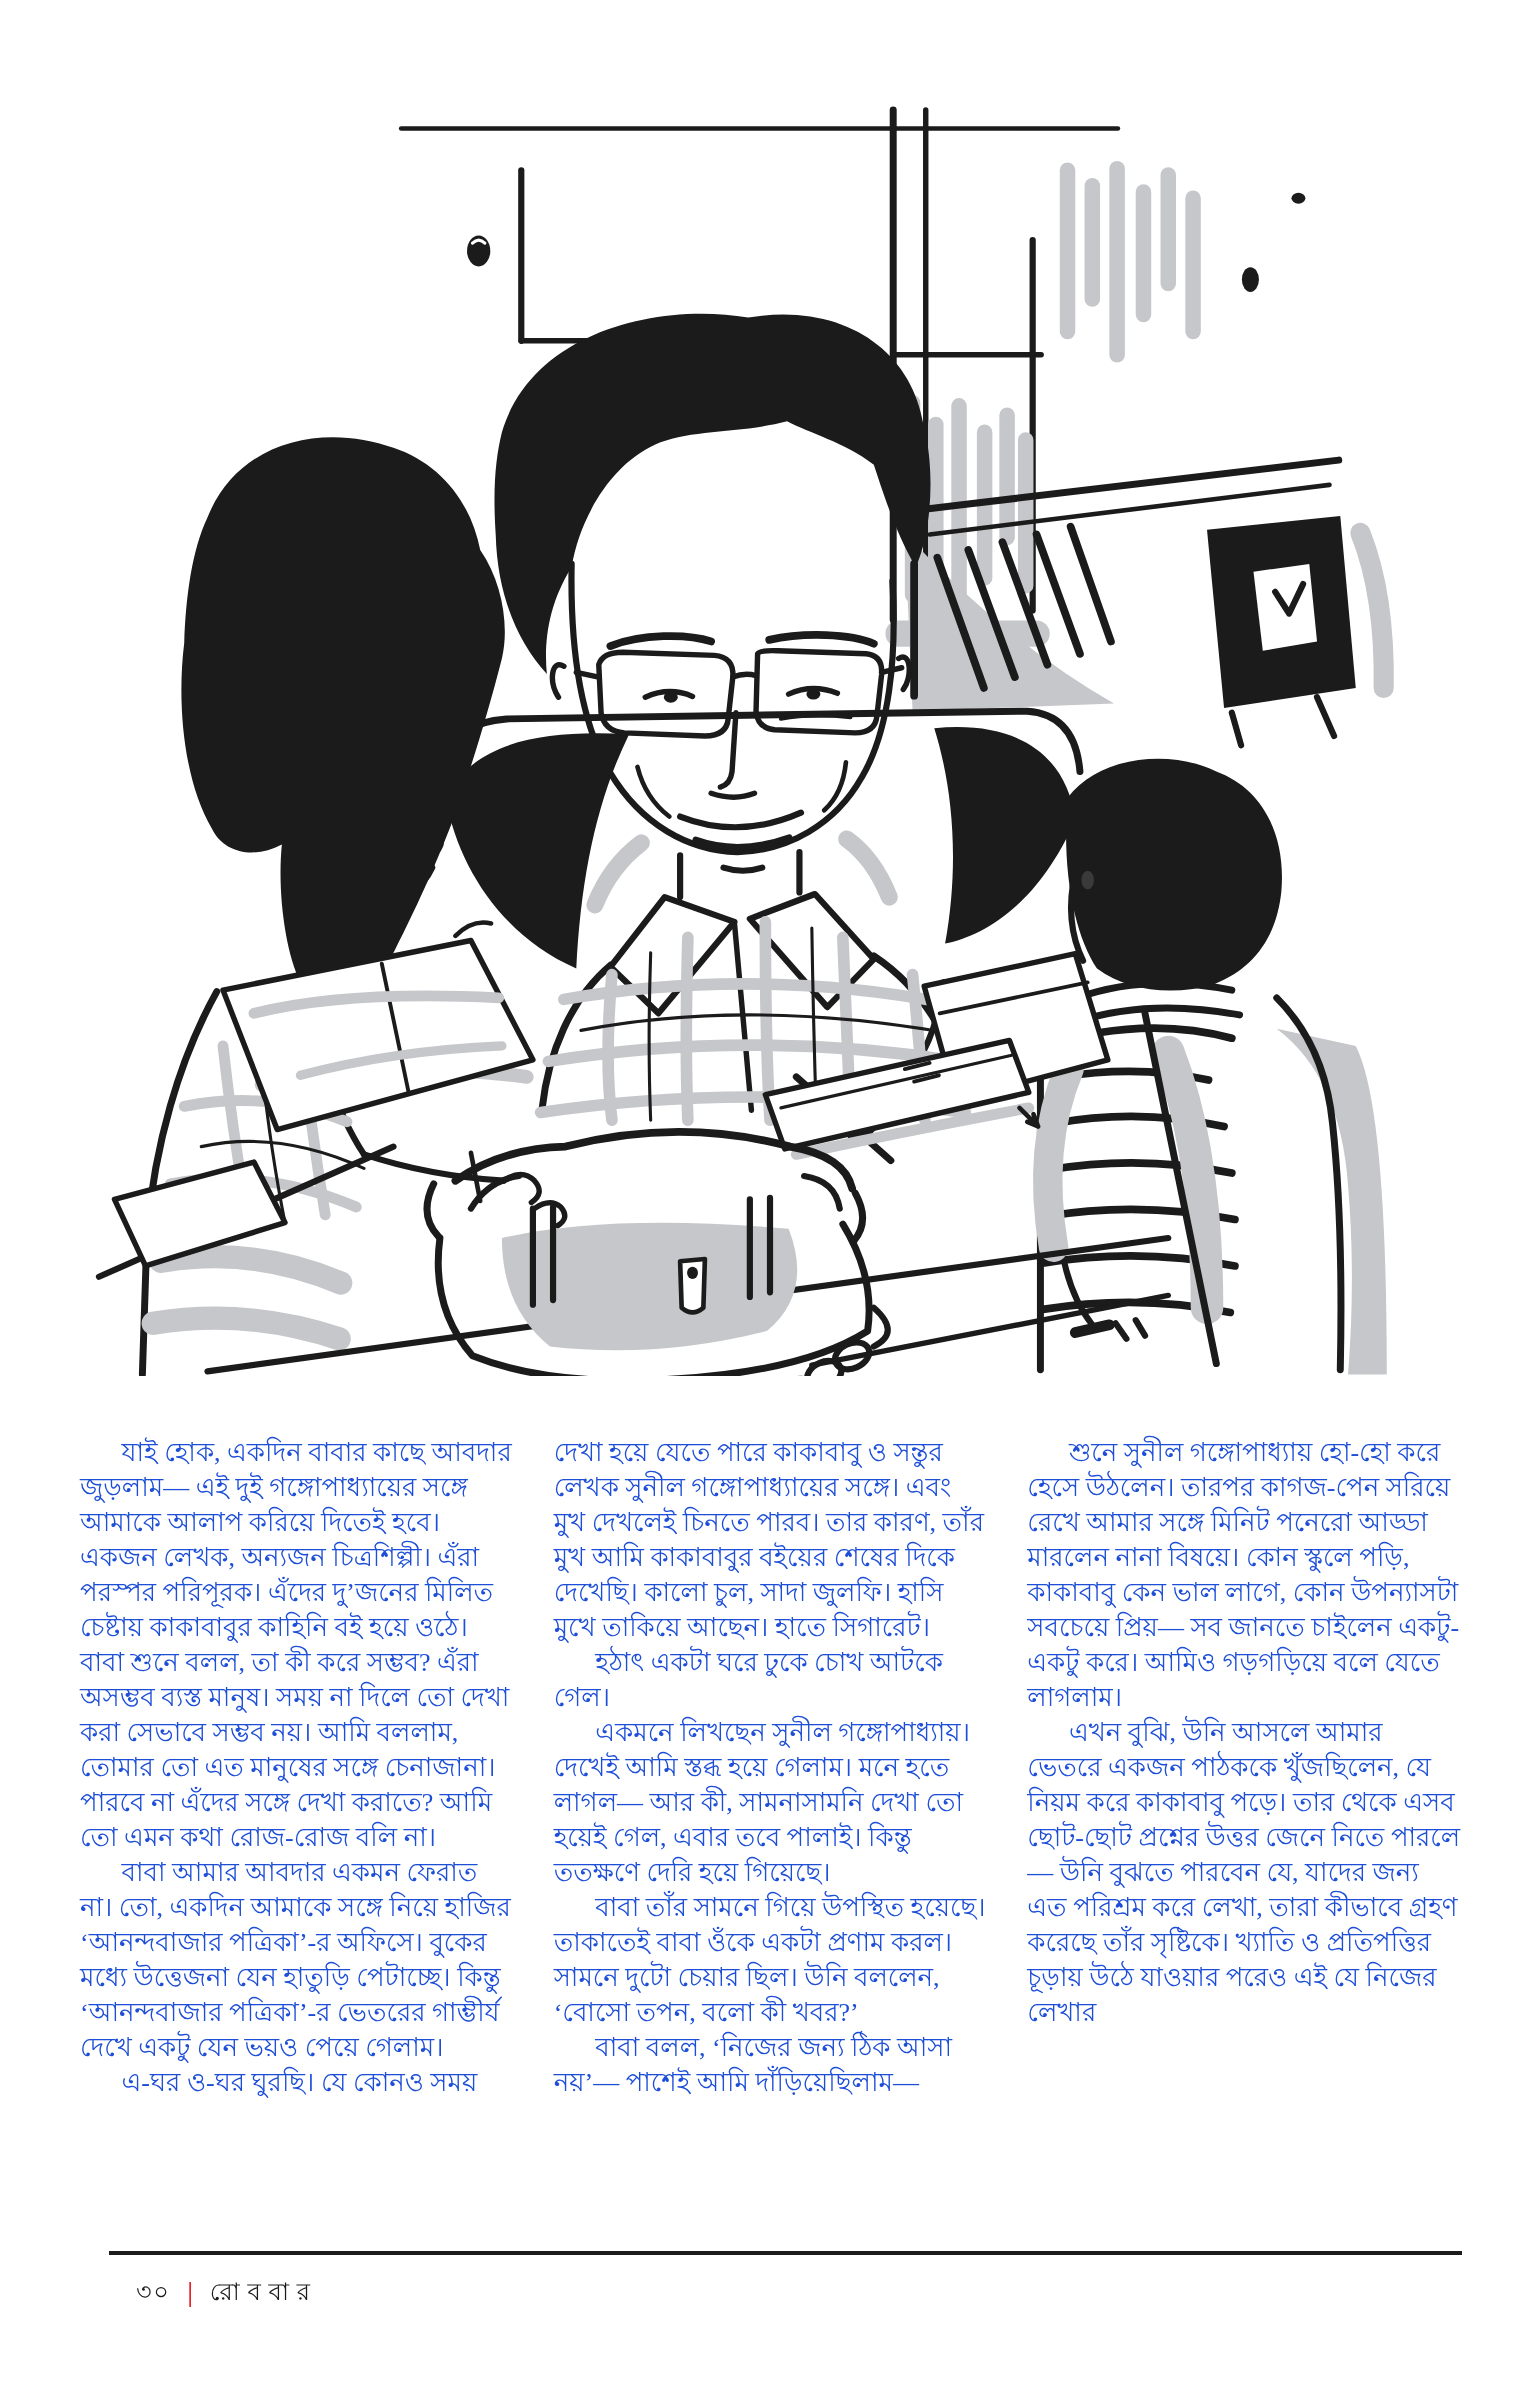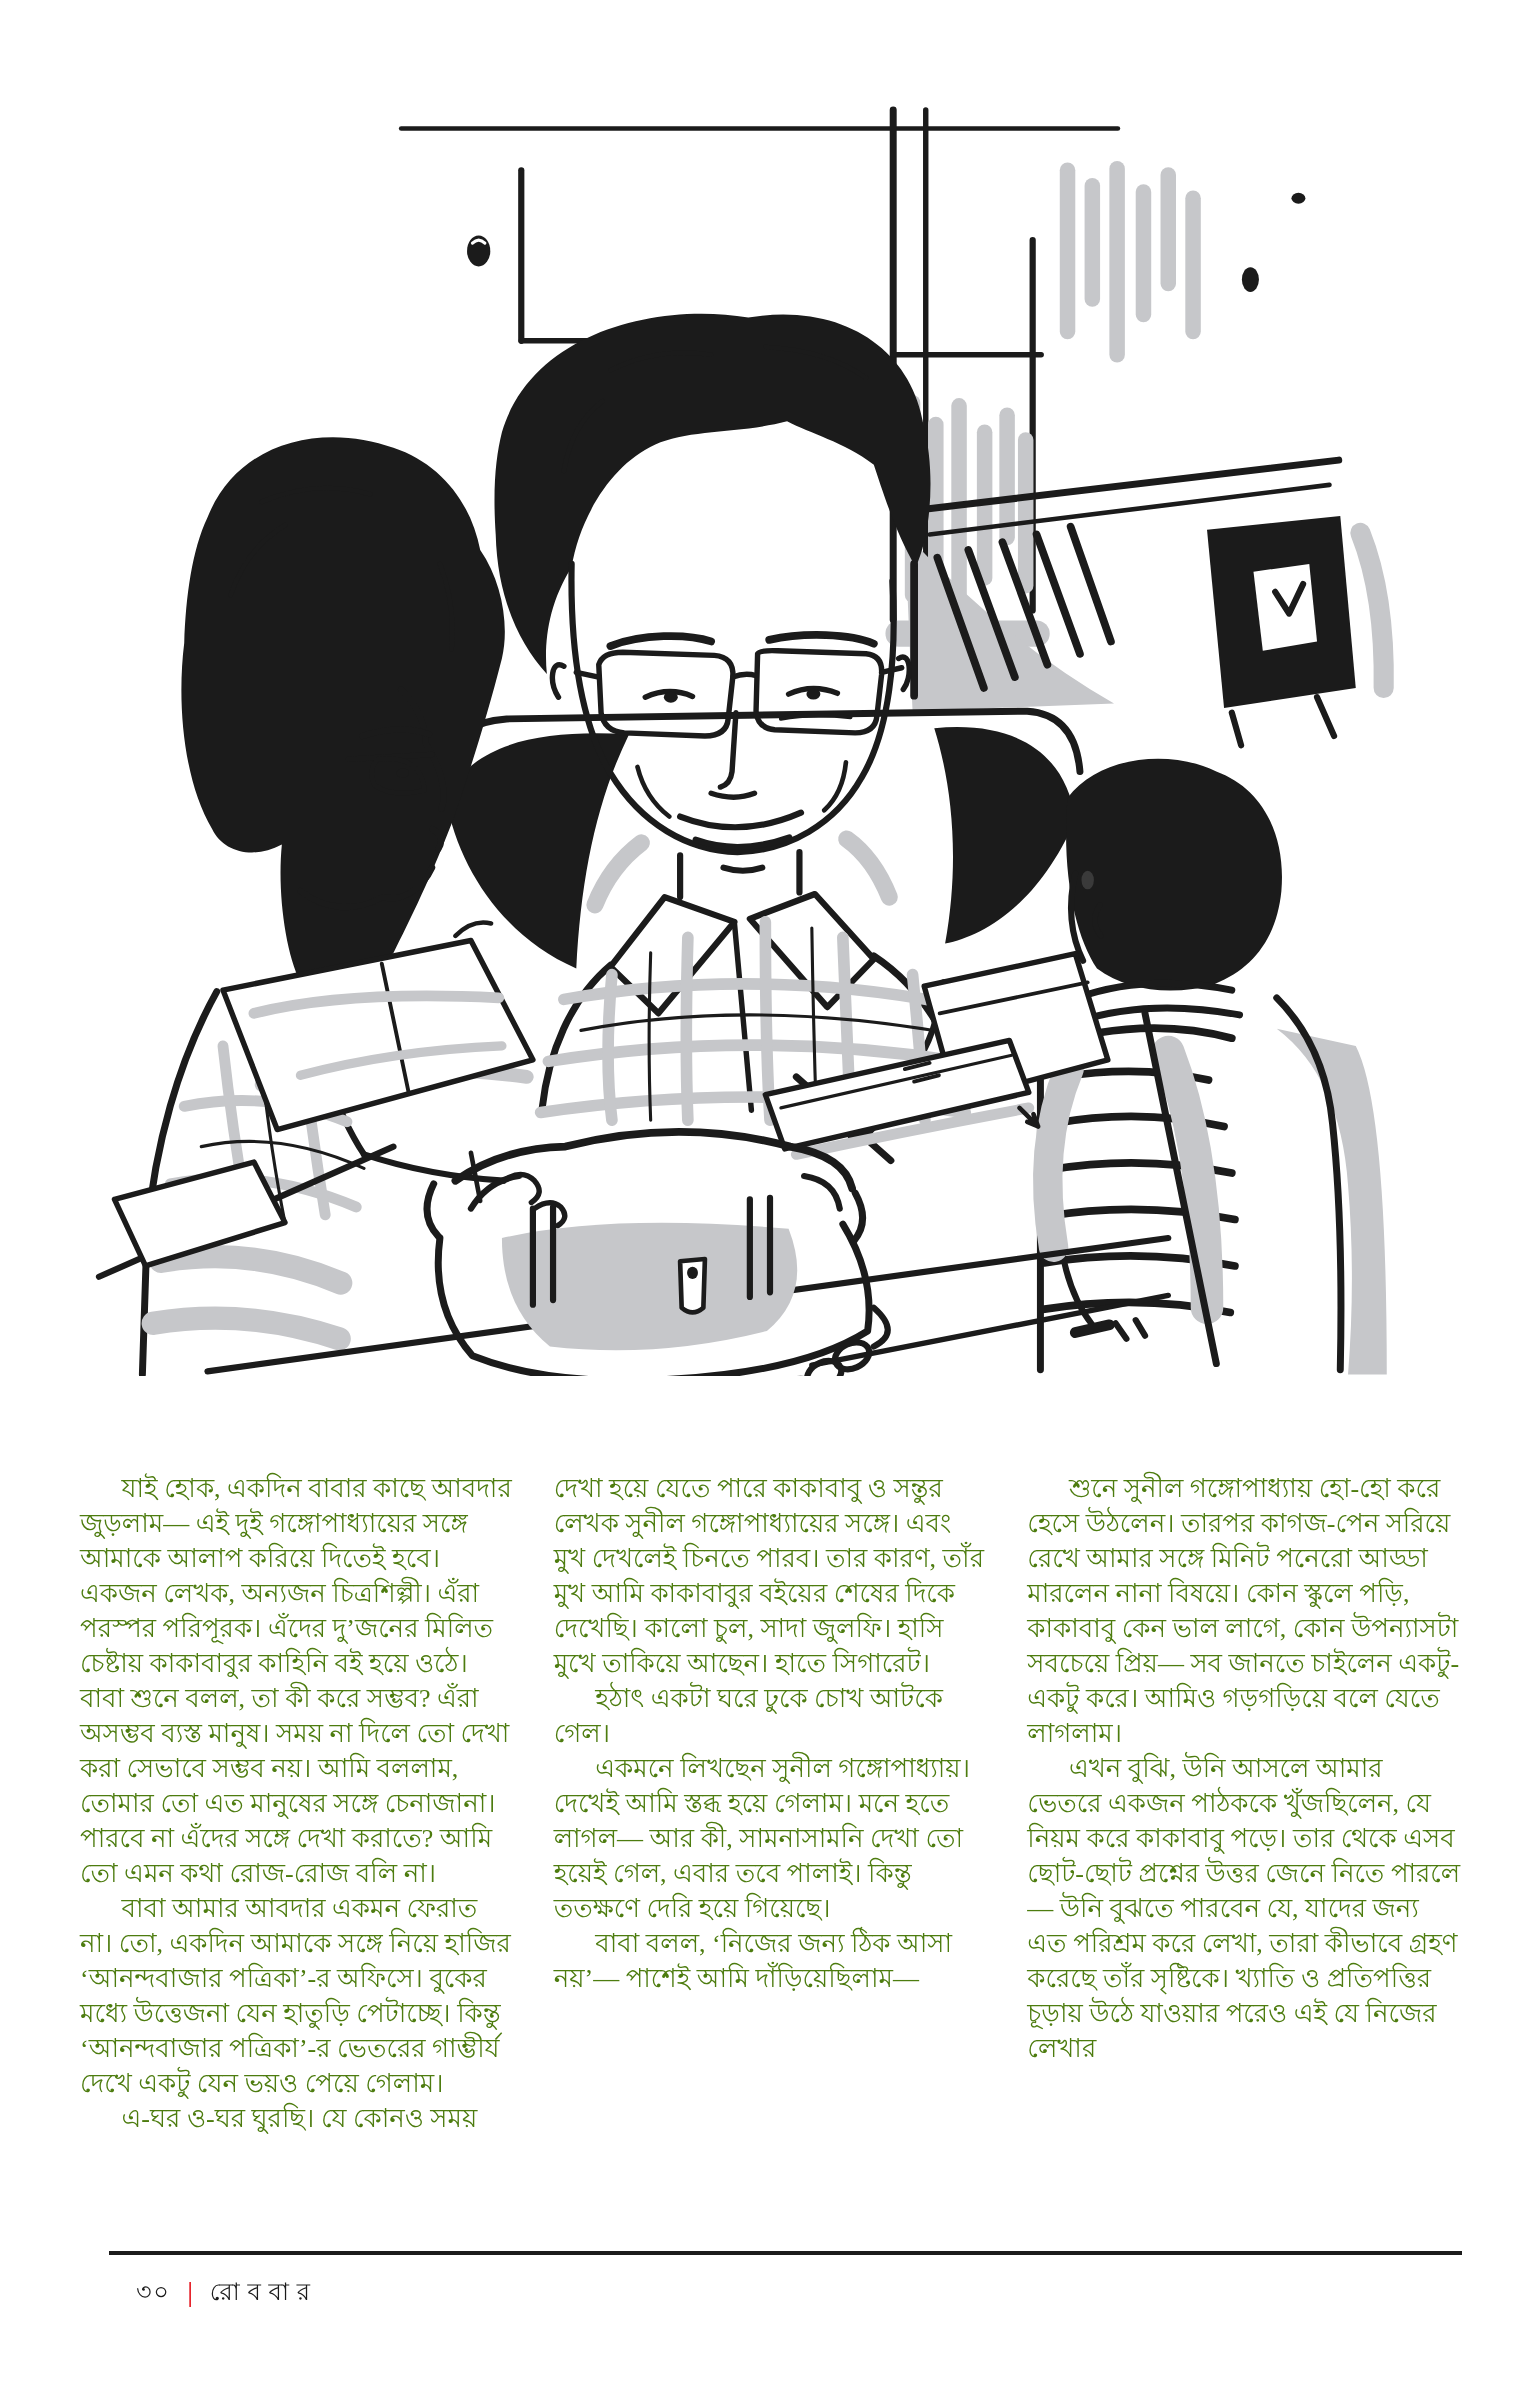--- a/index.html
+++ b/index.html
@@ -8,21 +8,21 @@
     font-family:"Liberation Serif","DejaVu Serif",serif;color:#1a1a1a;
     overflow:hidden;
   }
   .illustration{position:absolute;left:68px;top:99px;width:1404px;height:1277px;}
   .illustration svg{width:100%;height:100%;display:block;}
 
   .columns{
     position:absolute;left:80px;top:1435px;width:1381px;
     display:flex;gap:40px;
   }
-  .column{width:434px;font-size:26px;line-height:35px;text-align:left;color:#4d7c0f;margin-top:36px;}
+  .column{width:434px;font-size:26px;line-height:35px;text-align:left;color:#1d4ed8;}
   .column p{margin:0;}
   .column p.indent{text-indent:1.6em;}
 
   .footer-rule{position:absolute;left:109px;top:2251px;width:1353px;height:3.9px;background:#1c1c1c;}
   .footer{
     position:absolute;left:136px;top:2269px;height:47px;
     font-size:24px;display:flex;align-items:center;color:#1b1b1b;
   }
   .footer .pageno{letter-spacing:1.6px;}
   .footer .sep{color:#e62129;font-weight:bold;margin:0 17px;transform:scaleY(1.1);}
@@ -237,20 +237,21 @@
 <div class="columns">
   <div class="column">
     <p class="indent">যাই হোক, একদিন বাবার কাছে আবদার জুড়লাম— এই দুই গঙ্গোপাধ্যায়ের সঙ্গে আমাকে আলাপ করিয়ে দিতেই হবে। একজন লেখক, অন্যজন চিত্রশিল্পী। এঁরা পরস্পর পরিপূরক। এঁদের দু’জনের মিলিত চেষ্টায় কাকাবাবুর কাহিনি বই হয়ে ওঠে। বাবা শুনে বলল, তা কী করে সম্ভব? এঁরা অসম্ভব ব্যস্ত মানুষ। সময় না দিলে তো দেখা করা সেভাবে সম্ভব নয়। আমি বললাম, তোমার তো এত মানুষের সঙ্গে চেনাজানা। পারবে না এঁদের সঙ্গে দেখা করাতে? আমি তো এমন কথা রোজ-রোজ বলি না।</p>
     <p class="indent">বাবা আমার আবদার একমন ফেরাত না। তো, একদিন আমাকে সঙ্গে নিয়ে হাজির ‘আনন্দবাজার পত্রিকা’-র অফিসে। বুকের মধ্যে উত্তেজনা যেন হাতুড়ি পেটাচ্ছে। কিন্তু ‘আনন্দবাজার পত্রিকা’-র ভেতরের গাম্ভীর্য দেখে একটু যেন ভয়ও পেয়ে গেলাম।</p>
     <p class="indent">এ-ঘর ও-ঘর ঘুরছি। যে কোনও সময়</p>
   </div>
   <div class="column">
     <p>দেখা হয়ে যেতে পারে কাকাবাবু ও সন্তুর লেখক সুনীল গঙ্গোপাধ্যায়ের সঙ্গে। এবং মুখ দেখলেই চিনতে পারব। তার কারণ, তাঁর মুখ আমি কাকাবাবুর বইয়ের শেষের দিকে দেখেছি। কালো চুল, সাদা জুলফি। হাসি মুখে তাকিয়ে আছেন। হাতে সিগারেট।</p>
     <p class="indent">হঠাৎ একটা ঘরে ঢুকে চোখ আটকে গেল।</p>
     <p class="indent">একমনে লিখছেন সুনীল গঙ্গোপাধ্যায়। দেখেই আমি স্তব্ধ হয়ে গেলাম। মনে হতে লাগল— আর কী, সামনাসামনি দেখা তো হয়েই গেল, এবার তবে পালাই। কিন্তু ততক্ষণে দেরি হয়ে গিয়েছে।</p>
+    <p class="indent">বাবা তাঁর সামনে গিয়ে উপস্থিত হয়েছে। তাকাতেই বাবা ওঁকে একটা প্রণাম করল। সামনে দুটো চেয়ার ছিল। উনি বললেন, ‘বোসো তপন, বলো কী খবর?’</p>
     <p class="indent">বাবা বলল, ‘নিজের জন্য ঠিক আসা নয়’— পাশেই আমি দাঁড়িয়েছিলাম—</p>
   </div>
   <div class="column">
     <p class="indent">শুনে সুনীল গঙ্গোপাধ্যায় হো-হো করে হেসে উঠলেন। তারপর কাগজ-পেন সরিয়ে রেখে আমার সঙ্গে মিনিট পনেরো আড্ডা মারলেন নানা বিষয়ে। কোন স্কুলে পড়ি, কাকাবাবু কেন ভাল লাগে, কোন উপন্যাসটা সবচেয়ে প্রিয়— সব জানতে চাইলেন একটু-একটু করে। আমিও গড়গড়িয়ে বলে যেতে লাগলাম।</p>
     <p class="indent">এখন বুঝি, উনি আসলে আমার ভেতরে একজন পাঠককে খুঁজছিলেন, যে নিয়ম করে কাকাবাবু পড়ে। তার থেকে এসব ছোট-ছোট প্রশ্নের উত্তর জেনে নিতে পারলে— উনি বুঝতে পারবেন যে, যাদের জন্য এত পরিশ্রম করে লেখা, তারা কীভাবে গ্রহণ করেছে তাঁর সৃষ্টিকে। খ্যাতি ও প্রতিপত্তির চূড়ায় উঠে যাওয়ার পরেও এই যে নিজের লেখার</p>
   </div>
 </div>
 
 <div class="footer-rule"></div>
 <div class="footer">

